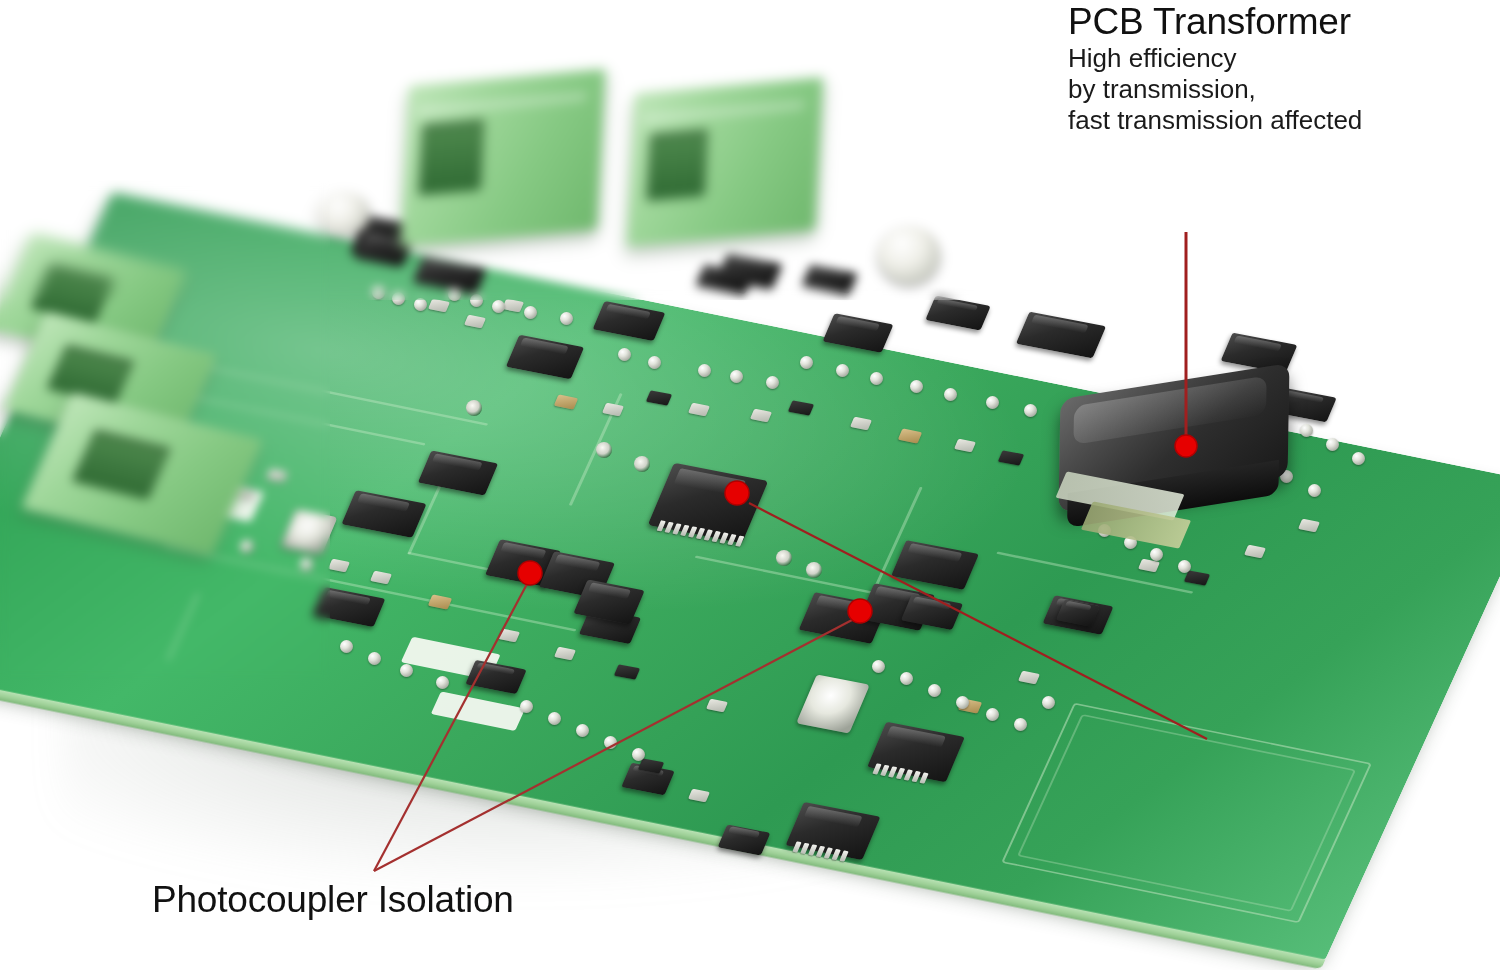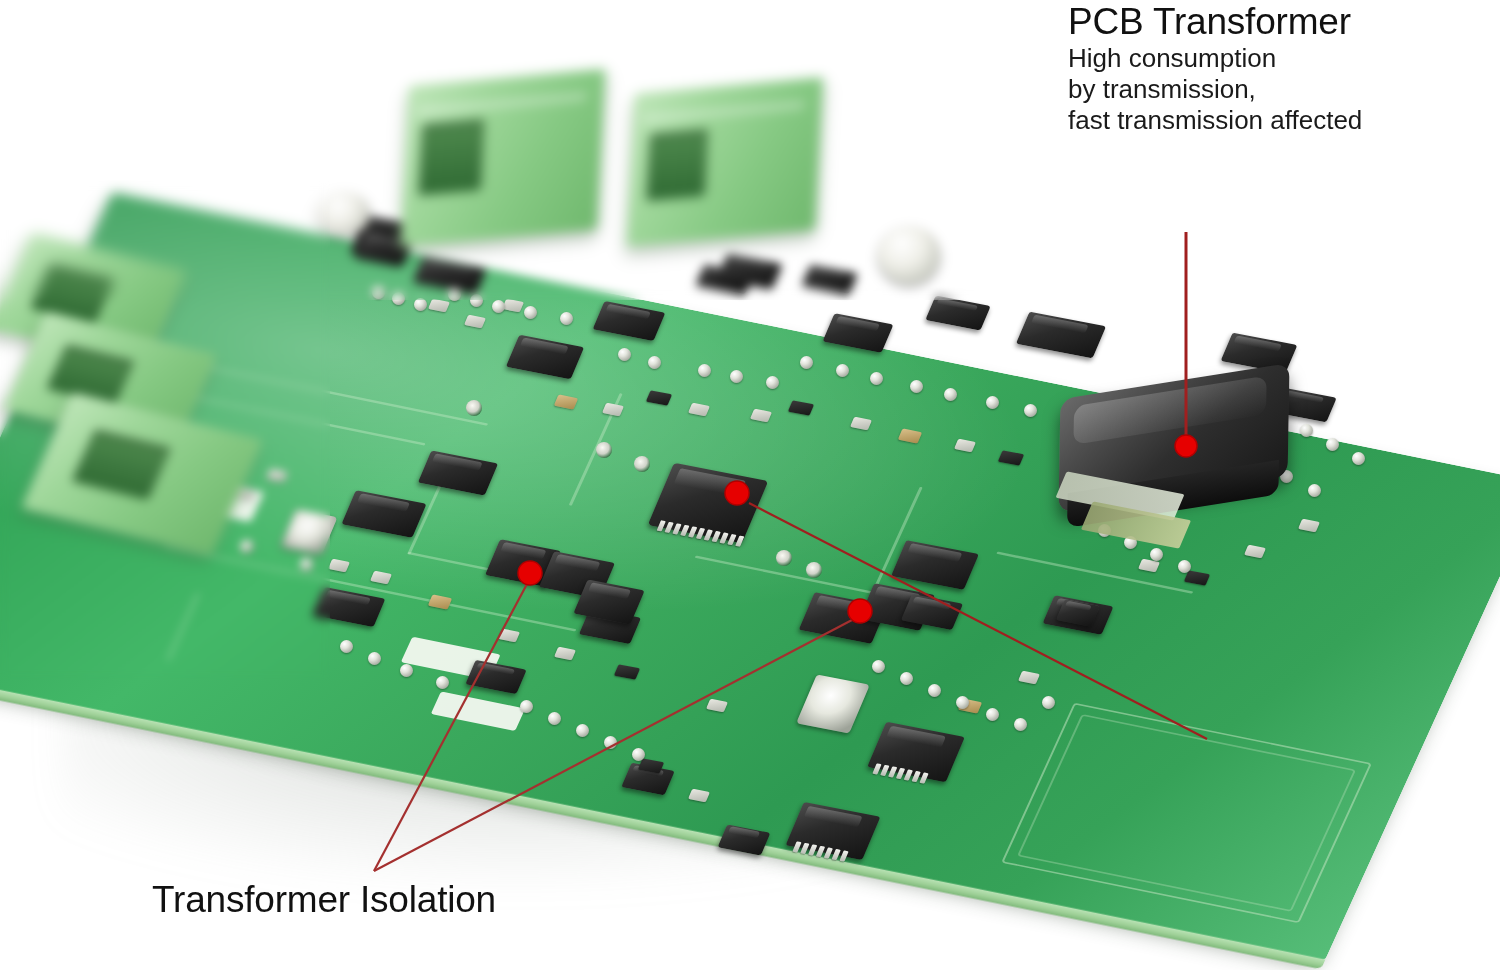--- a/index.html
+++ b/index.html
@@ -396,25 +396,25 @@
 
       <circle cx="1186" cy="446" r="11" fill="#e60000" stroke="#b00000" stroke-width="1.5"></circle>
       <circle cx="737" cy="493" r="12" fill="#e60000" stroke="#b00000" stroke-width="1.5"></circle>
       <circle cx="530" cy="573" r="12" fill="#e60000" stroke="#b00000" stroke-width="1.5"></circle>
       <circle cx="860" cy="611" r="12" fill="#e60000" stroke="#b00000" stroke-width="1.5"></circle>
     </svg>
 
     <div class="callout" id="callout-transformer">
       <div class="c-title">PCB Transformer</div>
       <div class="c-body">
-        <div>High consumption</div>
+        <div>High efficiency</div>
         <div>by transmission,</div>
         <div>fast transmission affected</div>
       </div>
     </div>
 
 
     <div class="callout" id="callout-photocoupler">
-      <div class="c-title">Transformer Isolation</div>
+      <div class="c-title">Photocoupler Isolation</div>
     </div>
 
   </div>
 </div>
 
 </body></html>

